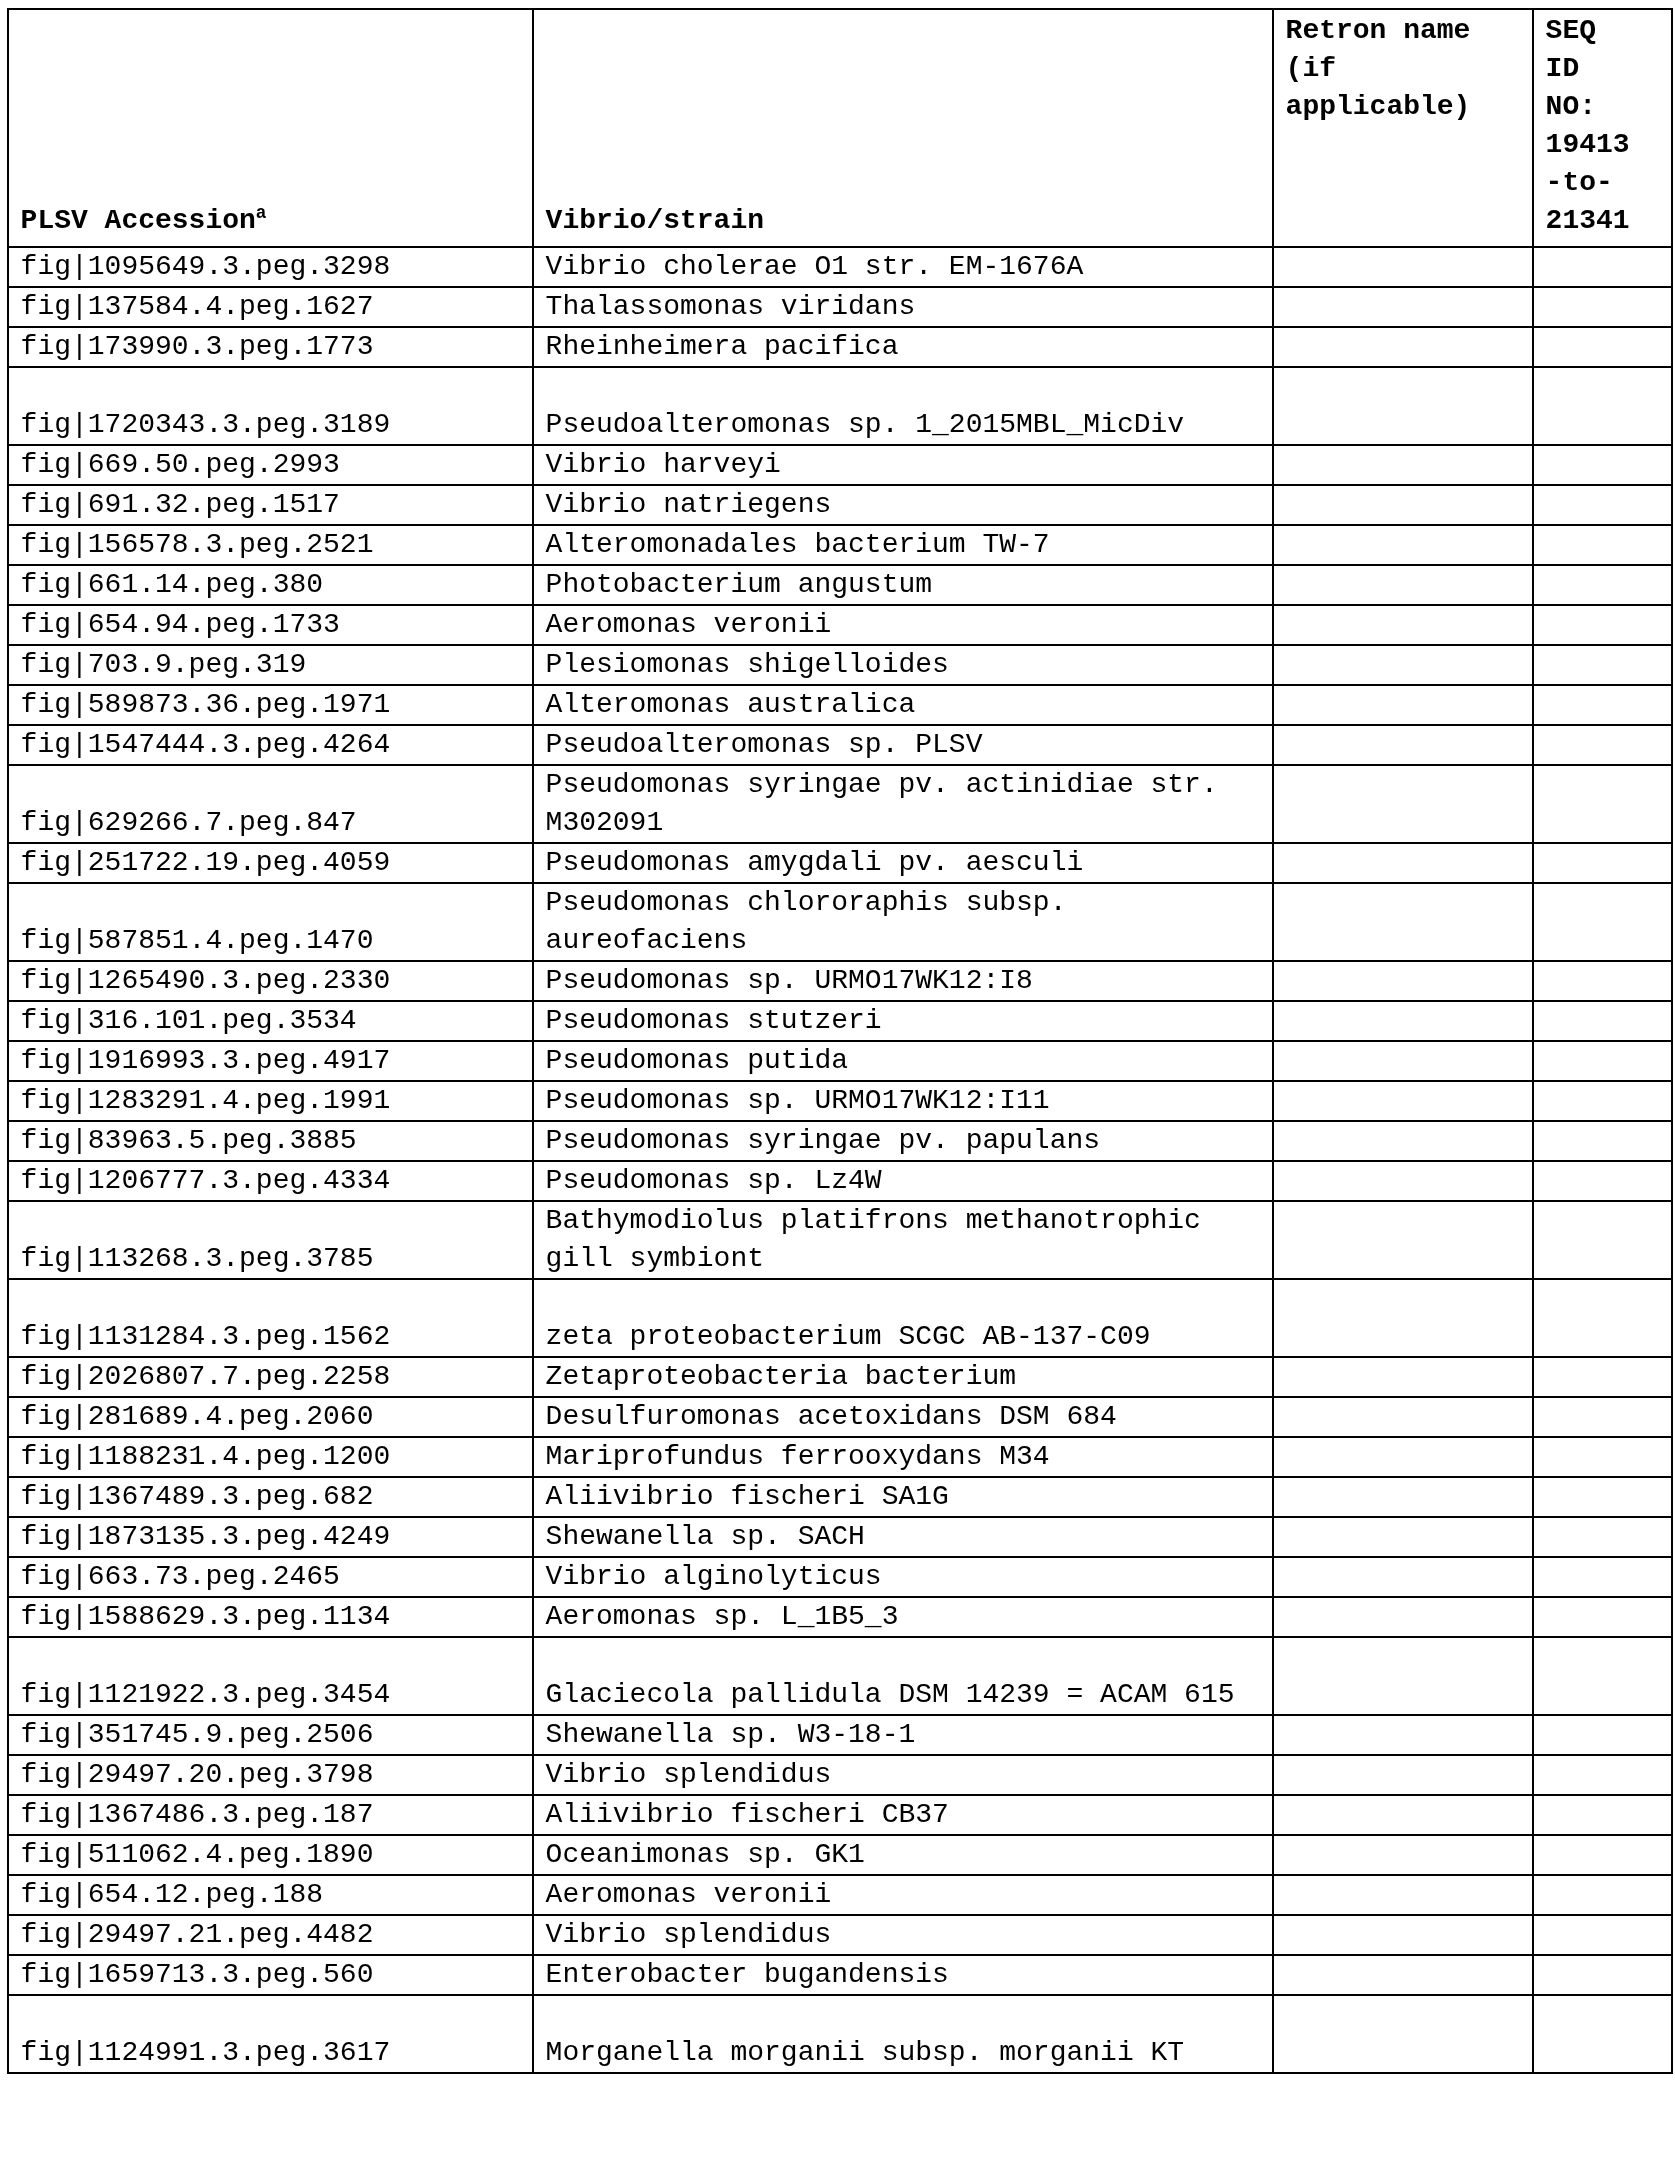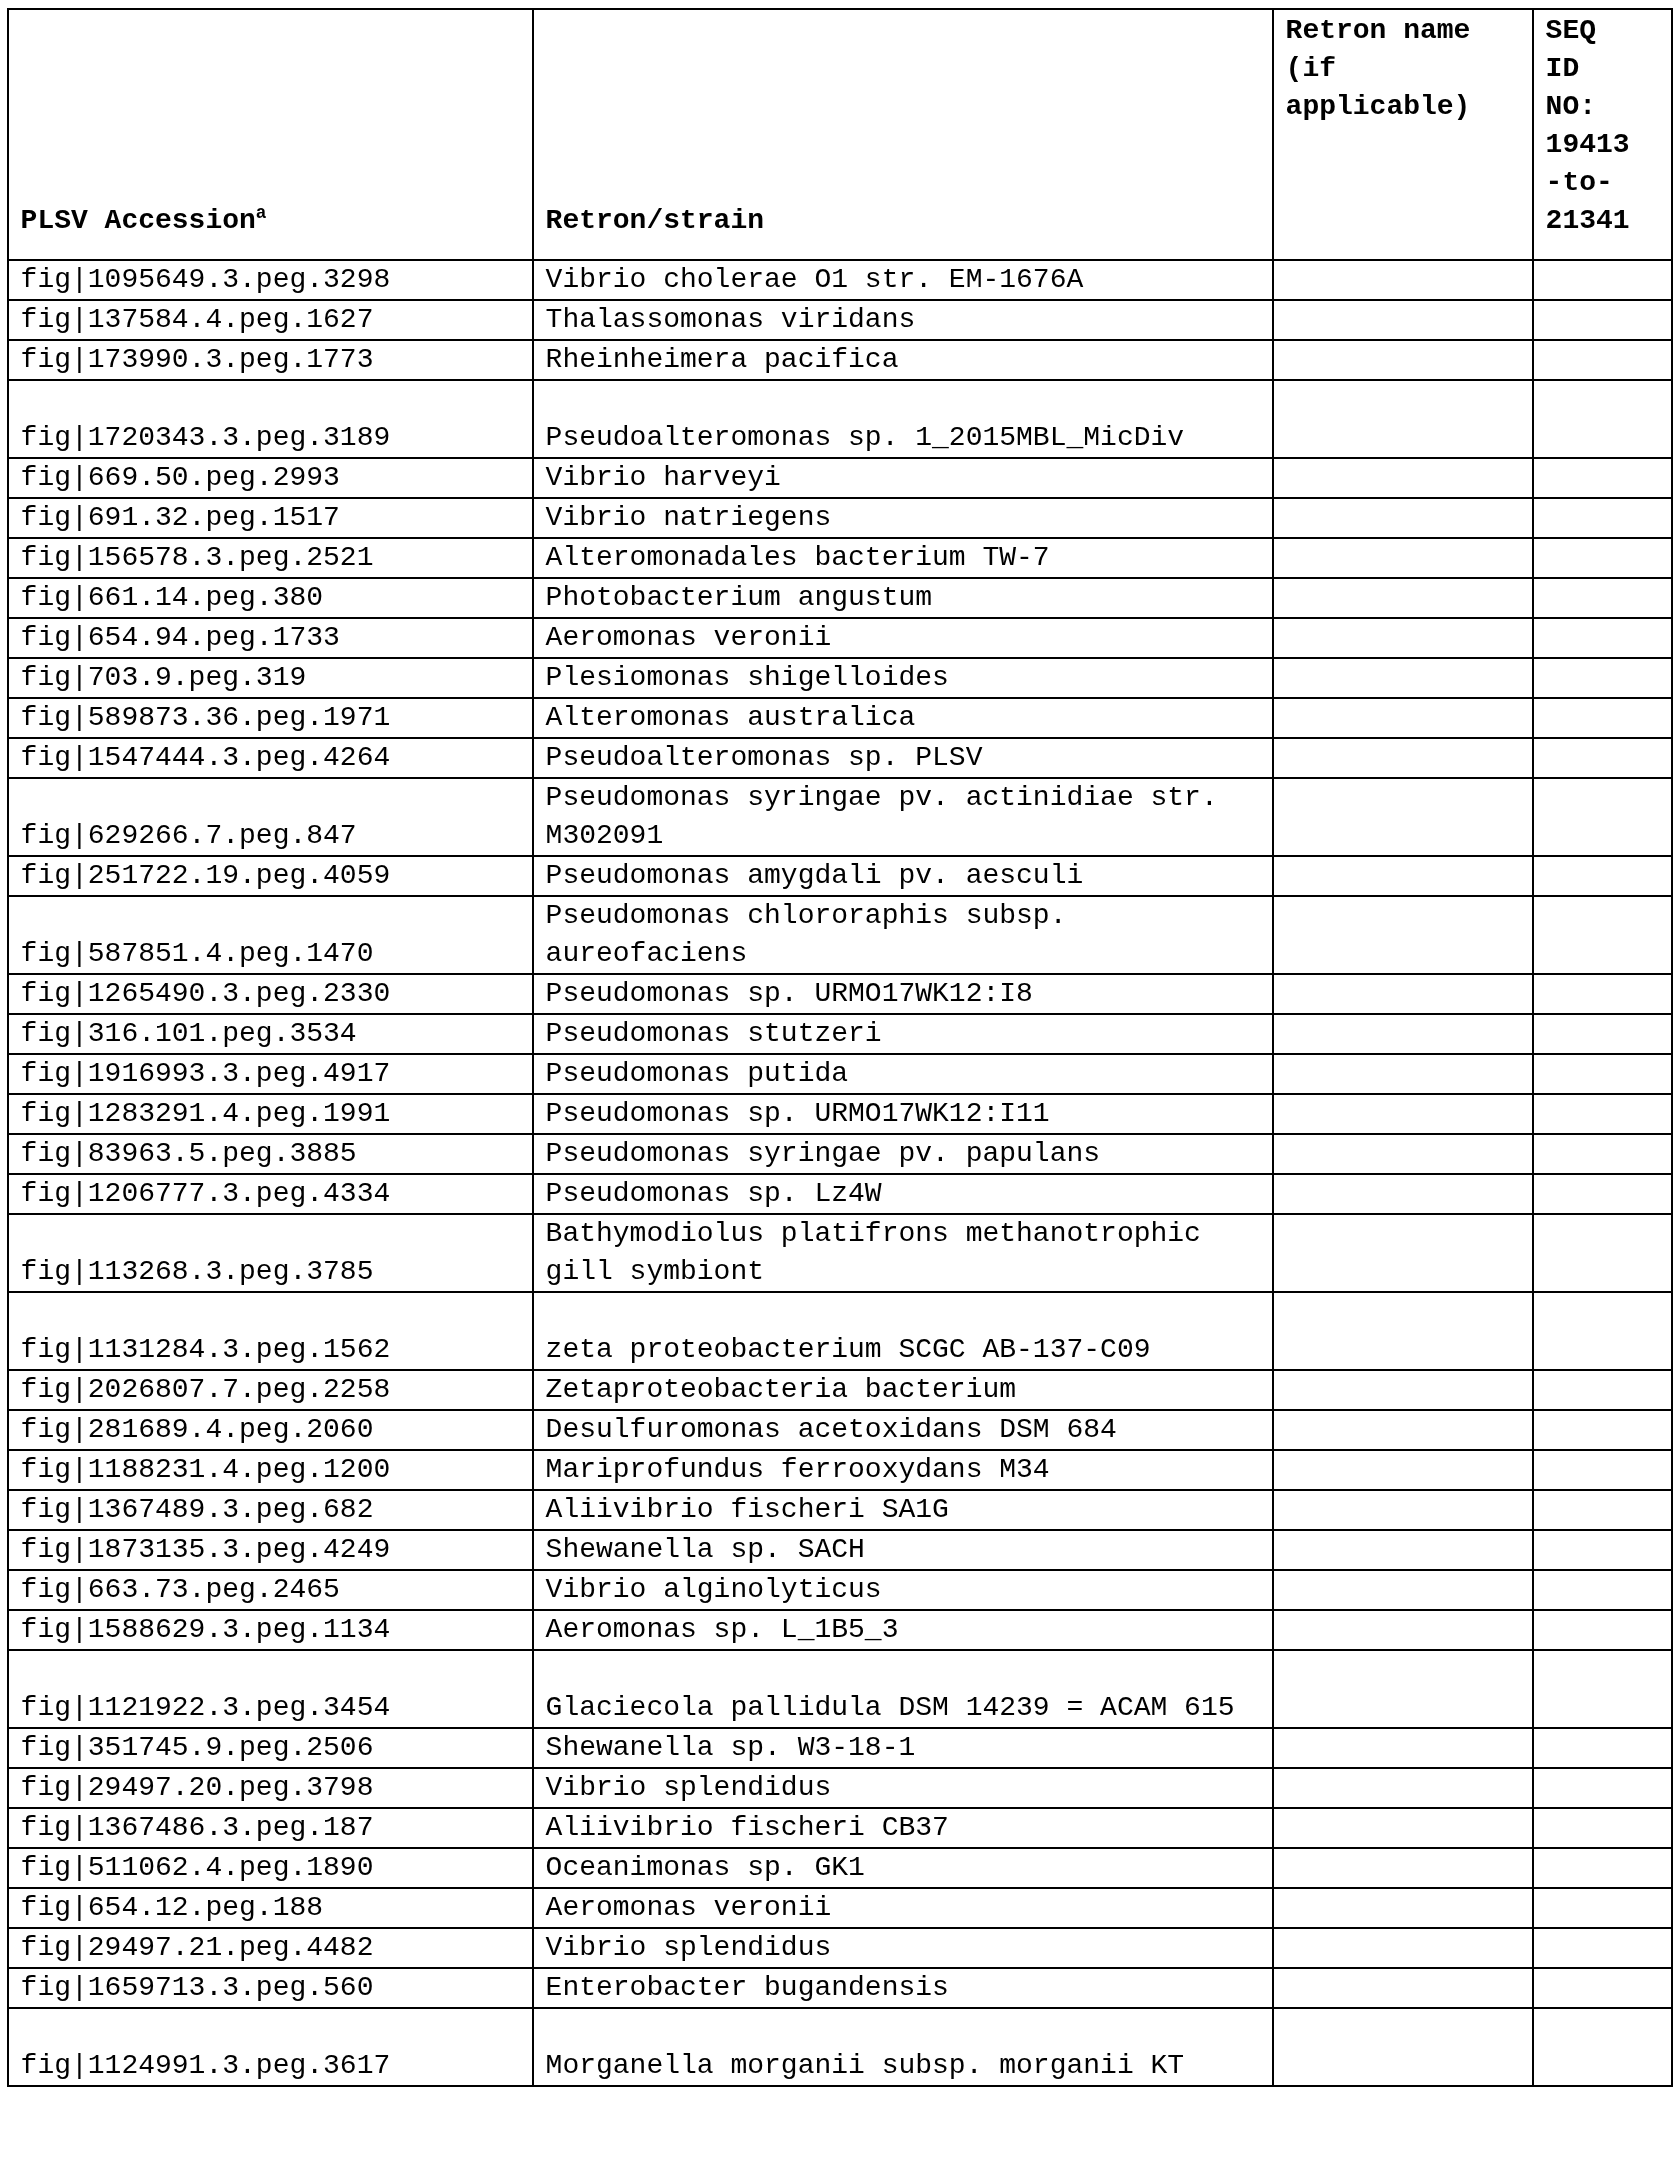--- a/index.html
+++ b/index.html
@@ -19,21 +19,21 @@
       text-align: left;
       font-size: 28px;
       line-height: 38px;
       white-space: normal;
       overflow: hidden;
     }
     table.data th {
       font-weight: bold;
       height: 226px;
       vertical-align: bottom;
-      padding-bottom: 19px;
+      padding-bottom: 6px;
     }
     table.data th.top { vertical-align: top; padding-top: 1.6px; }
     table.data td { height: 37px; padding-bottom: 0; }
     table.data tr.two td { height: 76px; margin-top: 30px; }
     col.c1 { width: 525px; }
     col.c2 { width: 740px; }
     col.c3 { width: 260px; }
     col.c4 { width: 139px; }
     sup { font-size: 17.7px; line-height: 0; vertical-align: super; }
     .seqhdr span { display: block; }
@@ -45,21 +45,21 @@
   <table class="data">
     <colgroup>
       <col class="c1">
         <col class="c2">
         <col class="c3">
         <col class="c4">
     </colgroup>
     <thead>
       <tr>
         <th><span>PLSV Accession</span><sup>a</sup></th>
-        <th>Retron/strain</th>
+        <th>Vibrio/strain</th>
         <th class="top">Retron name (if applicable)</th>
         <th class="top seqhdr">
           <span>SEQ</span>
           <span>ID</span>
           <span>NO:</span>
           <span>19413</span>
           <span>-to-</span>
           <span>21341</span>
         </th>
       </tr>

